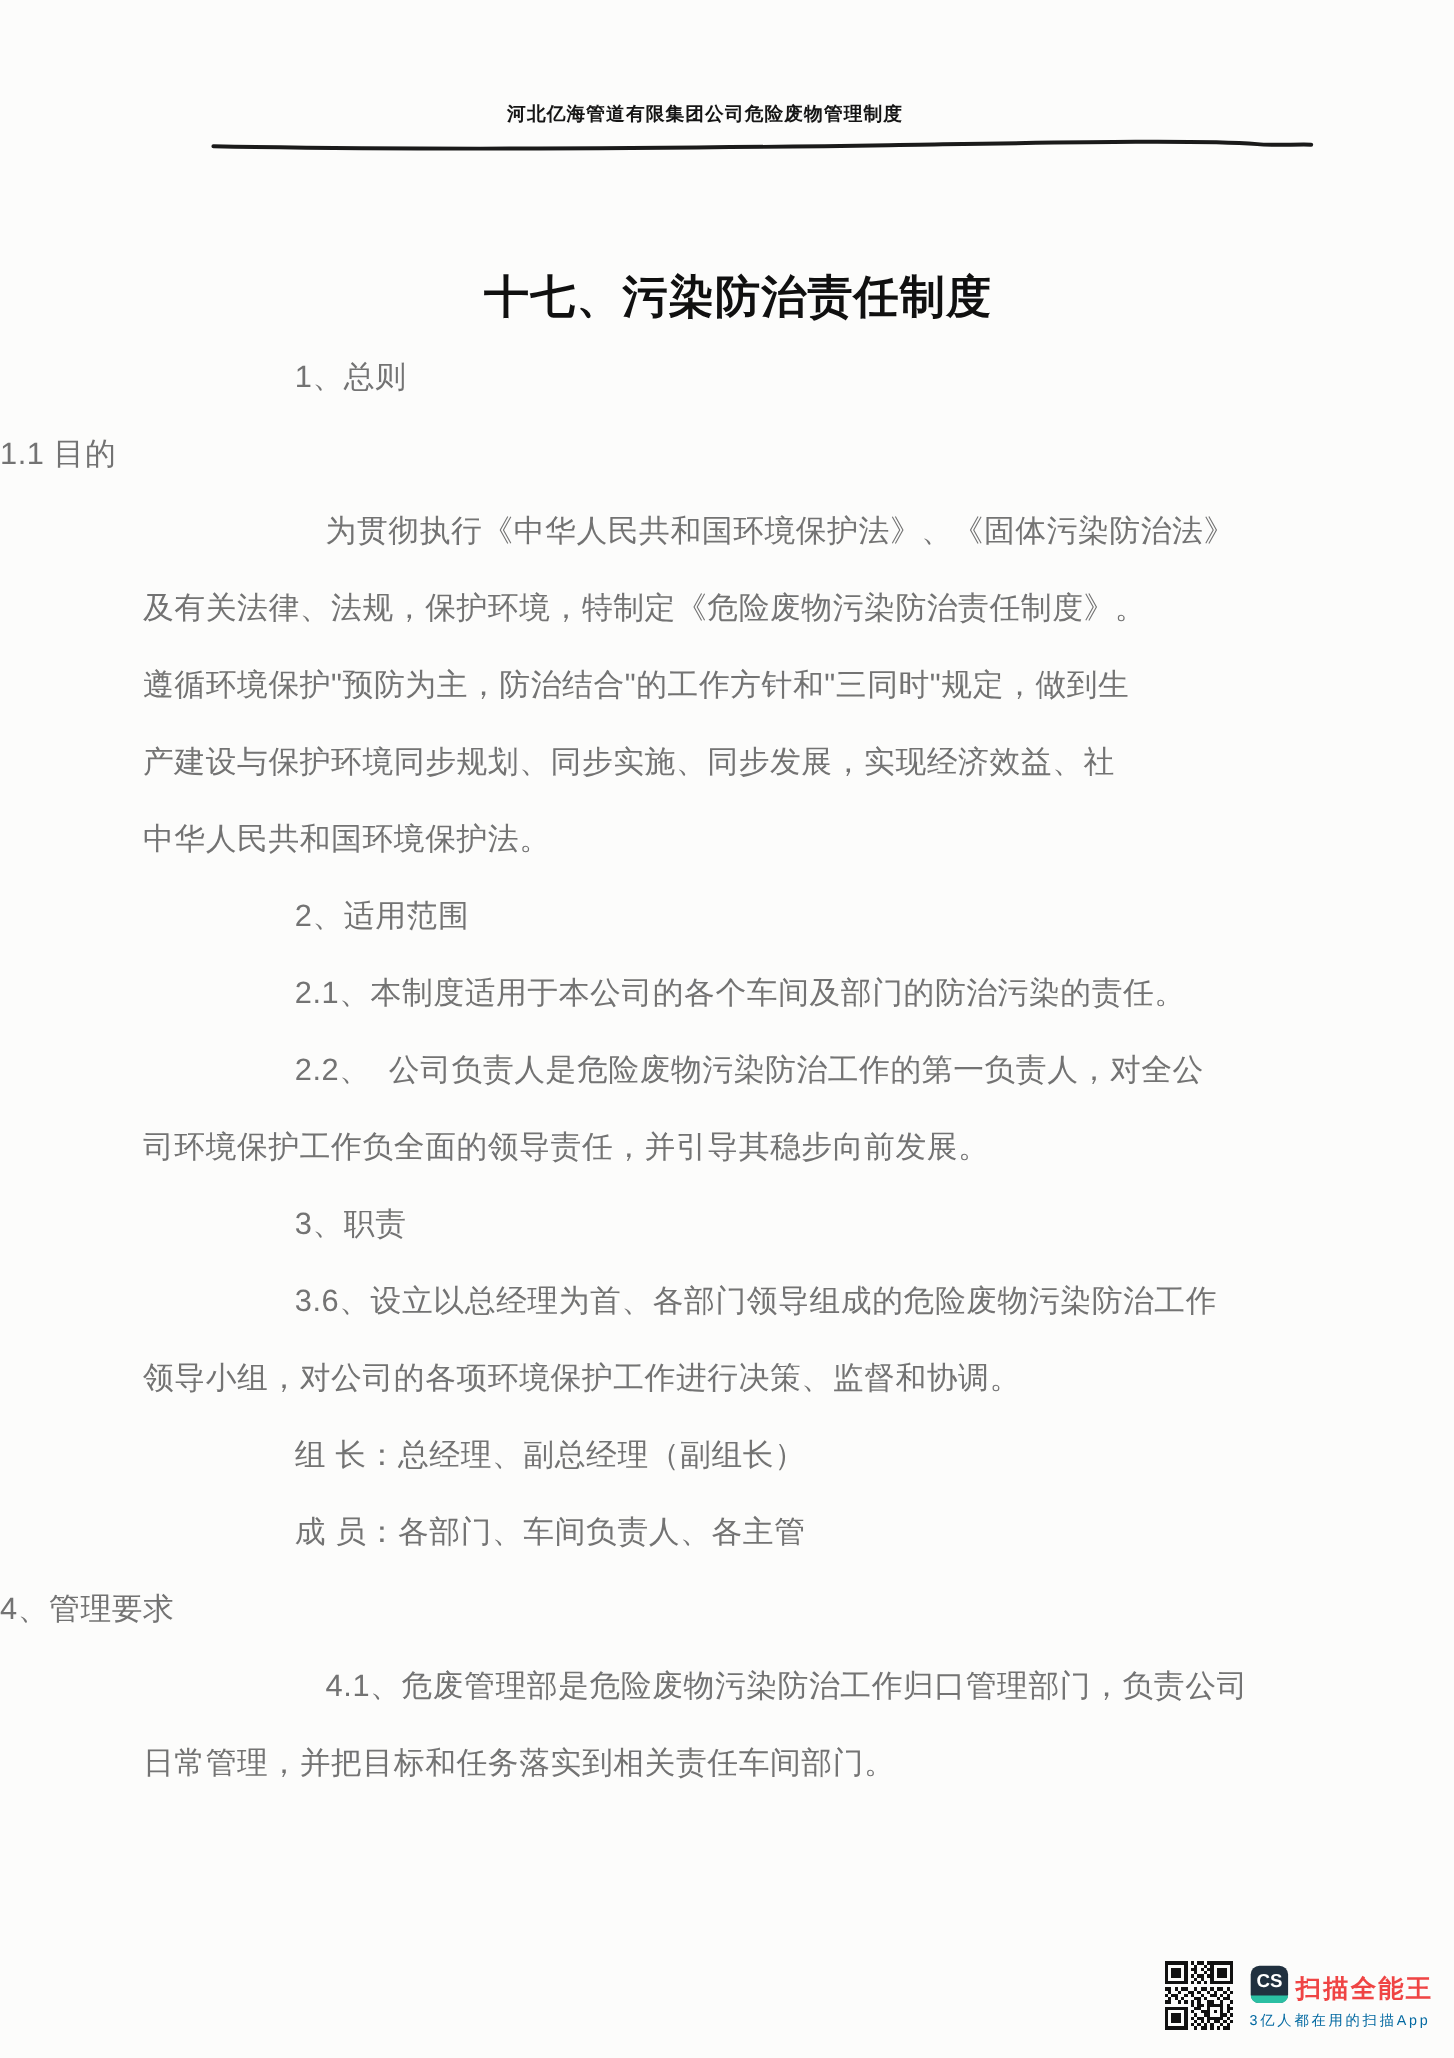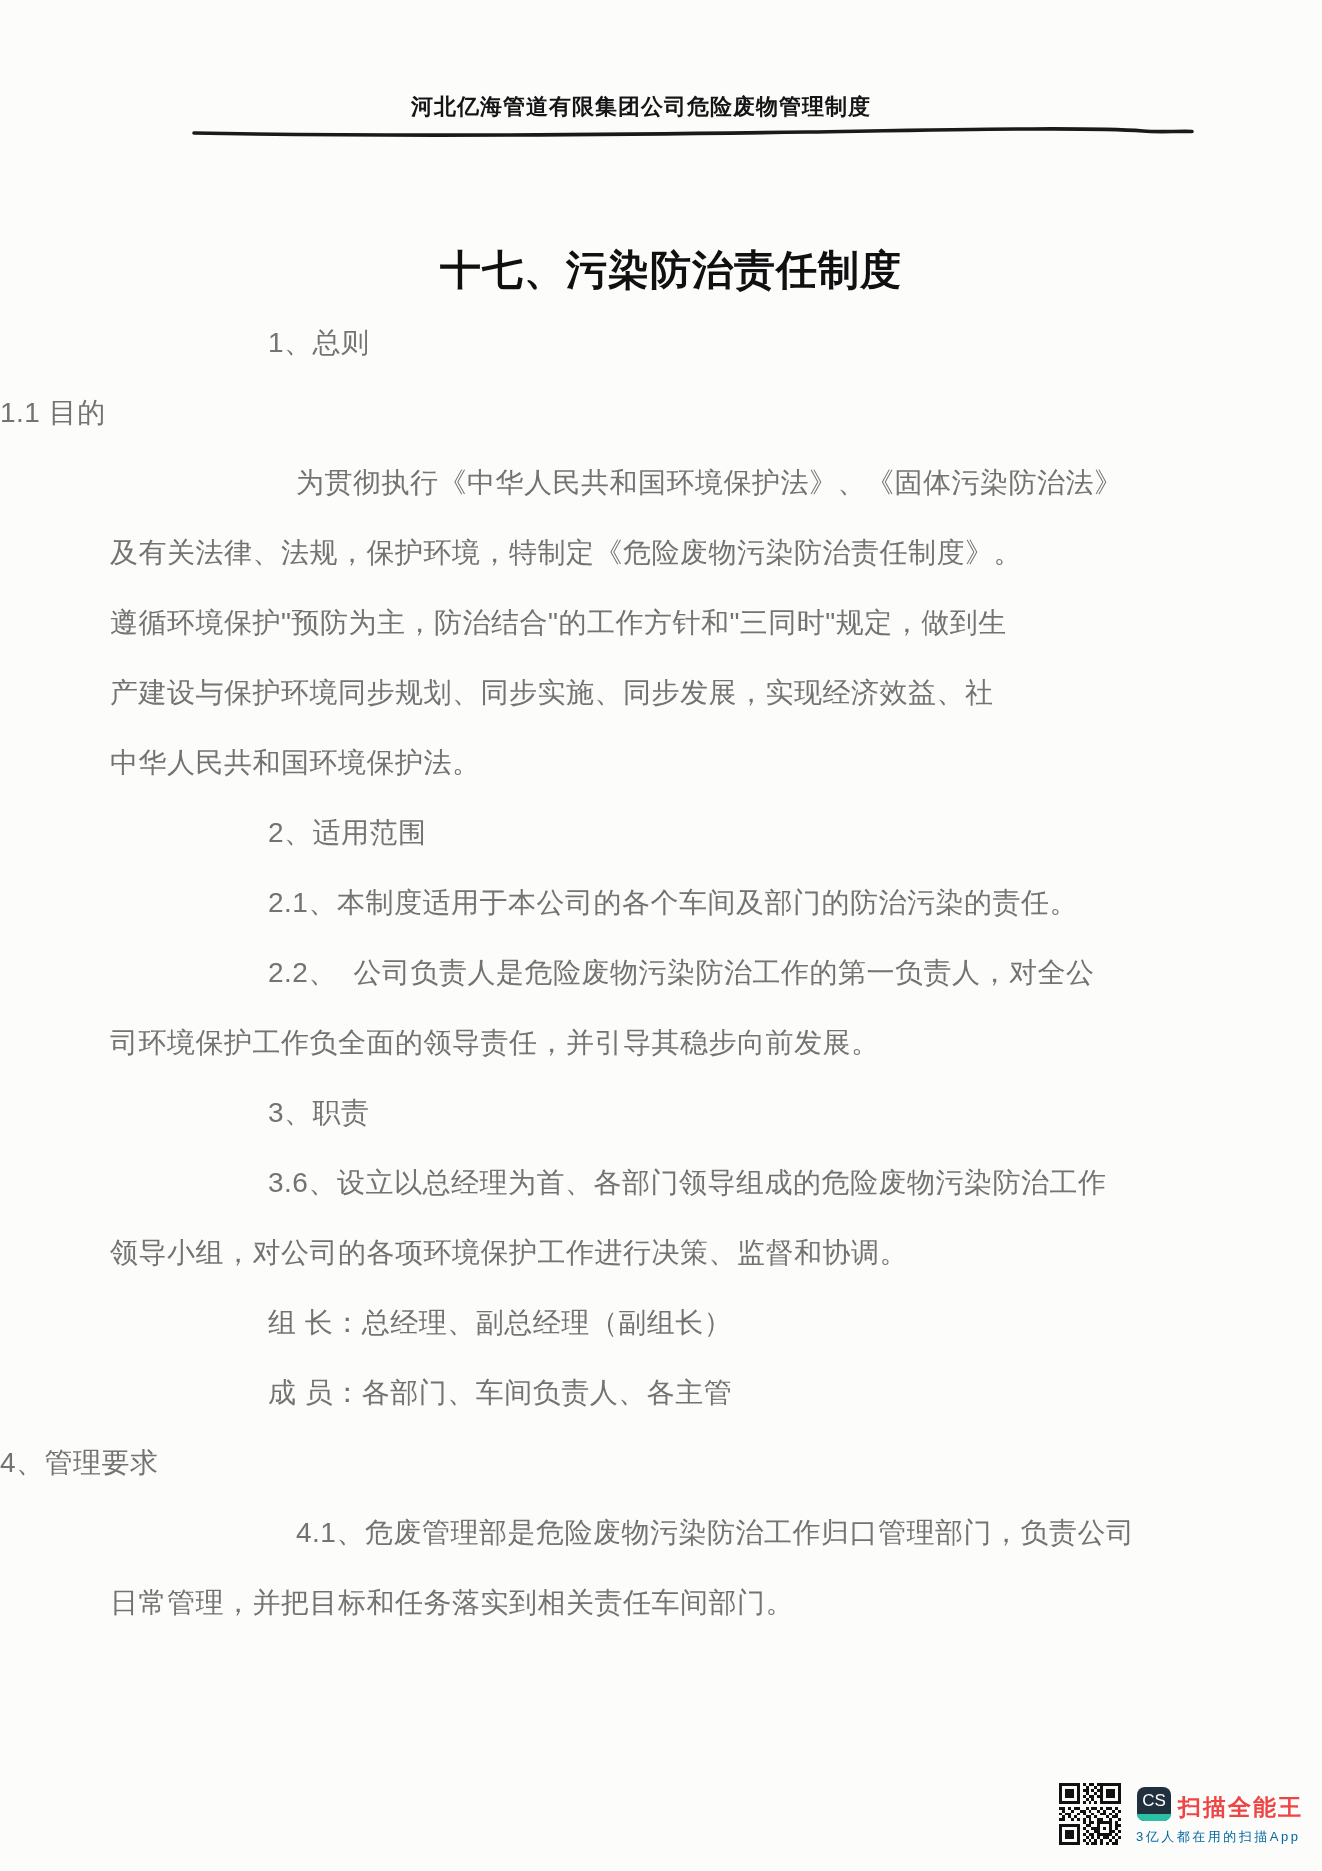--- a/index.html
+++ b/index.html
@@ -9,21 +9,21 @@
     margin:0 auto;
     background:#fcfcfb;
     overflow:hidden;
     font-family:"Liberation Sans","DejaVu Sans",sans-serif;
     color:#181818;
   }
   
   .doc-header{
     position:absolute;top:92px;left:0;right:40px;
     text-align:center;
-    font-size:22px;font-weight:bold;letter-spacing:1px;
+    font-size:17px;font-weight:bold;letter-spacing:1px;
     color:#151515;
   }
   .header-rule{
     position:absolute;left:158px;top:118px;width:1040px;height:26px;
   }
   
   .doc-title{
     position:absolute;top:243px;left:20px;right:0;
     text-align:center;
     font-size:41px;font-weight:bold;letter-spacing:1px;
@@ -37,37 +37,37 @@
     height:70px;
     display:flex;align-items:center;
     font-size:28px;
     letter-spacing:0.5px;
     color:#737373;
     white-space:pre;
   }
   .ind-num   {padding-left:268px;}
   .ind-sub   {}
   .ind-first {padding-left:272px;margin-left:24px;}
-  .flush     {padding-left:110px;}
+  .flush     {padding-left:110px;margin-left:20px;}
   
   .qr{
     position:absolute;left:1059px;top:1782px;width:62px;height:64px;
   }
   .qr svg{width:100%;height:100%;}
   .cs-badge{
     position:absolute;left:1137px;top:1787px;width:34px;height:34px;
     background:#20303f;border-radius:8px;
     display:flex;align-items:flex-start;justify-content:center;
   }
   .cs-badge .bar{
     position:absolute;left:0;right:0;bottom:0;height:7px;
     background:#2bbfa3;border-radius:0 0 8px 8px;
   }
   .cs-badge .cs-text{
-    color:#ffffff;font-weight:normal;font-size:17px;line-height:27px;
+    color:#ffffff;font-weight:bold;font-size:17px;line-height:27px;
     letter-spacing:0;
   }
   .wm-app-name{
     position:absolute;left:1178px;top:1792px;
     font-size:23px;font-weight:bold;letter-spacing:2px;
     color:#ef4444;
   }
   .wm-tagline{
     position:absolute;left:1136px;top:1828px;
     font-size:13px;letter-spacing:2.5px;

